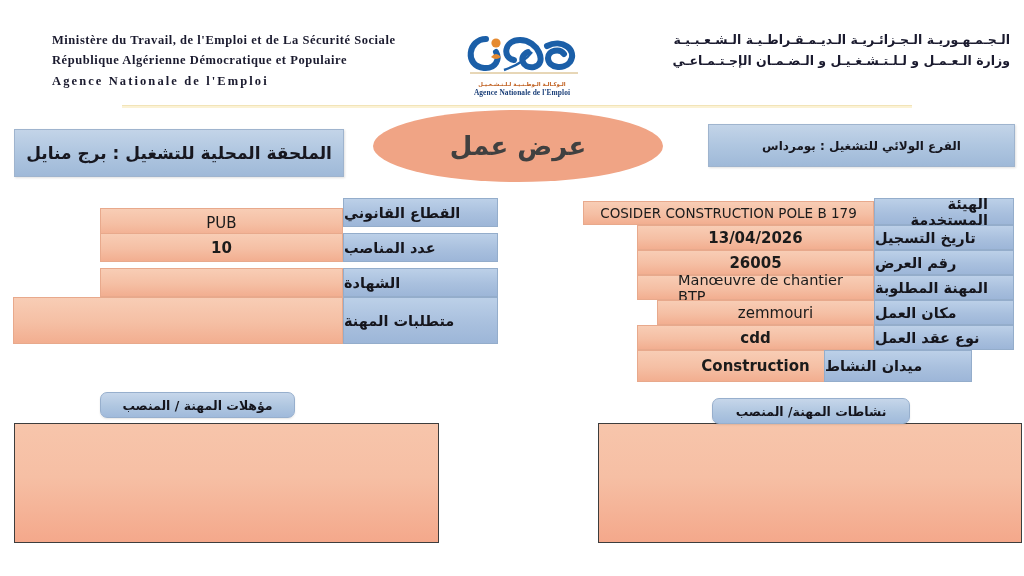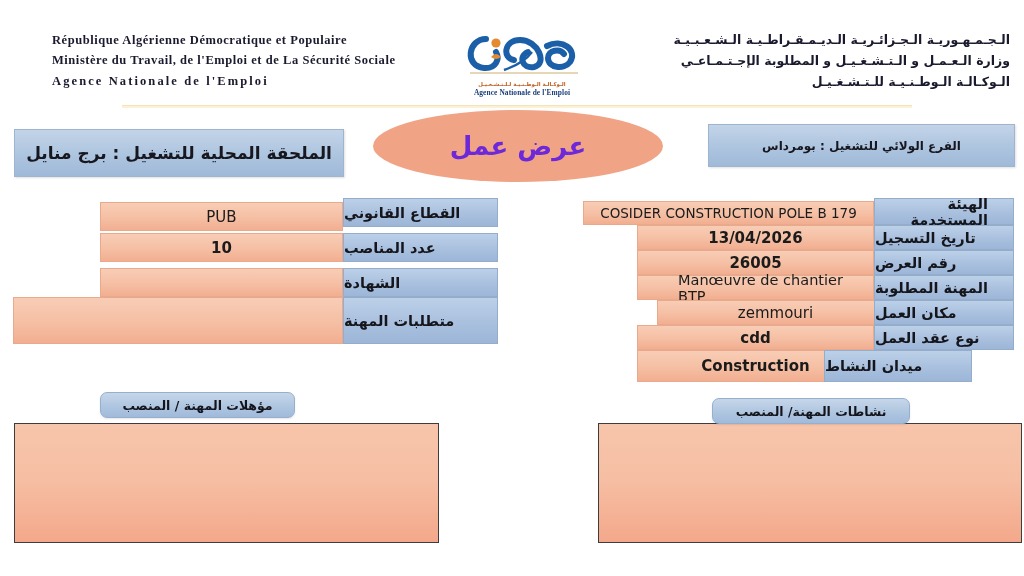--- a/index.html
+++ b/index.html
@@ -90,21 +90,21 @@
 
   .oval {
     position: absolute;
     left: 373px; top: 110px;
     width: 290px; height: 72px;
     background: #F0A485;
     border-radius: 50%;
     display: flex; align-items: center; justify-content: center;
     direction: rtl;
     font-family: "DejaVu Sans", sans-serif;
-    font-weight: bold; font-size: 26px; color: #6d28d9;
+    font-weight: bold; font-size: 26px; color: #404040;
   }
 
   
   .cell {
     position: absolute;
     display: flex; align-items: center;
     font-family: "DejaVu Sans", sans-serif;
   }
   .cell-label {
     background: linear-gradient(180deg,#BCD0E8 0%, #A9C0DE 55%, #9DB6D8 100%);
@@ -141,53 +141,52 @@
     background: linear-gradient(180deg,#F7C5AB 0%, #F6BFA4 45%, #F4A88B 100%);
     border: 1px solid #3d3d3d;
   }
 </style>
 </head>
 <body>
 
 <div class="page">
 
   <div class="header-fr">
+    <div>Ministère du Travail, de l'Emploi et de La Sécurité Sociale</div>
     <div>République Algérienne Démocratique et Populaire</div>
-    <div>Ministère du Travail, de l'Emploi et de La Sécurité Sociale</div>
     <div class="ln3">Agence  Nationale  de  l'Emploi</div>
   </div>
 
   <div class="logo-wrap">
     <svg class="logo-mark" viewBox="0 0 140 52">
       <path d="M34 13 C16 13, 12 40, 32 42 C44 43, 48 33, 44 26" fill="none" stroke="#1b5fa8" stroke-width="6" stroke-linecap="round"></path>
       <ellipse cx="44" cy="17" rx="4.6" ry="4.6" fill="#E58A30"></ellipse>
       <path d="M39 31 q5 -6 10 0 q-5 4 -10 0 z" fill="#E58A30"></path>
       <path d="M62 34 C50 32, 52 14, 68 14 C86 14, 96 38, 82 41 C70 43, 66 30, 76 26" fill="none" stroke="#1b5fa8" stroke-width="6" stroke-linecap="round"></path>
       <path d="M95 20 C110 12, 126 24, 118 36 C112 44, 96 42, 96 32 C96 24, 108 22, 112 28" fill="none" stroke="#1b5fa8" stroke-width="6" stroke-linecap="round"></path>
       <path d="M52 44 C64 40, 74 34, 80 26" fill="none" stroke="#1b5fa8" stroke-width="2.4"></path>
       <line x1="18" y1="47" x2="126" y2="47" stroke="#C9A55E" stroke-width="0.9"></line>
     </svg>
     <div class="logo-ar">الـوكـالـة الـوطـنـيـة لـلـتـشـغـيـل</div>
     <div class="logo-fr">Agence Nationale de l'Emploi</div>
   </div>
 
   <div class="header-ar">
     <div>الـجـمـهـوريـة الـجـزائـريـة الـديـمـقـراطـيـة الـشـعـبـيـة</div>
-    <div class="ln2">وزارة الـعـمـل و الـتـشـغـيـل و المطلوبة الإجـتـمـاعـي</div>
-    <div class="ln3">الـوكـالـة الـوطـنـيـة للـتـشـغـيـل</div>
+    <div class="ln2">وزارة الـعـمـل و لـلـتـشـغـيـل و الـضـمـان الإجـتـمـاعـي</div>
   </div>
 
   <div class="hr-cream"></div>
 
   <div class="banner banner-left">الملحقة المحلية للتشغيل : برج منايل</div>
   <div class="oval">عرض عمل</div>
   <div class="banner banner-right">الفرع الولائي للتشغيل : بومرداس</div>
 
   <div>
-    <div class="cell cell-value reg" style="left:100px; top:202px; width:243px; height:29px;">PUB</div>
+    <div class="cell cell-value reg" style="left:100px; top:208px; width:243px; height:29px;">PUB</div>
     <div class="cell cell-label" style="left:343px; top:198px; width:155px; height:29px;">القطاع القانوني</div>
 
     <div class="cell cell-value bold" style="left:100px; top:233px; width:243px; height:29px;">10</div>
     <div class="cell cell-label" style="left:343px; top:233px; width:155px; height:29px;">عدد المناصب</div>
 
     <div class="cell cell-value reg" style="left:100px; top:268px; width:243px; height:29px;"></div>
     <div class="cell cell-label" style="left:343px; top:268px; width:155px; height:29px;">الشهادة</div>
 
     <div class="cell cell-value reg" style="left:13px;  top:297px; width:330px; height:47px;"></div>
     <div class="cell cell-label" style="left:343px; top:297px; width:155px; height:47px;">متطلبات المهنة</div>

